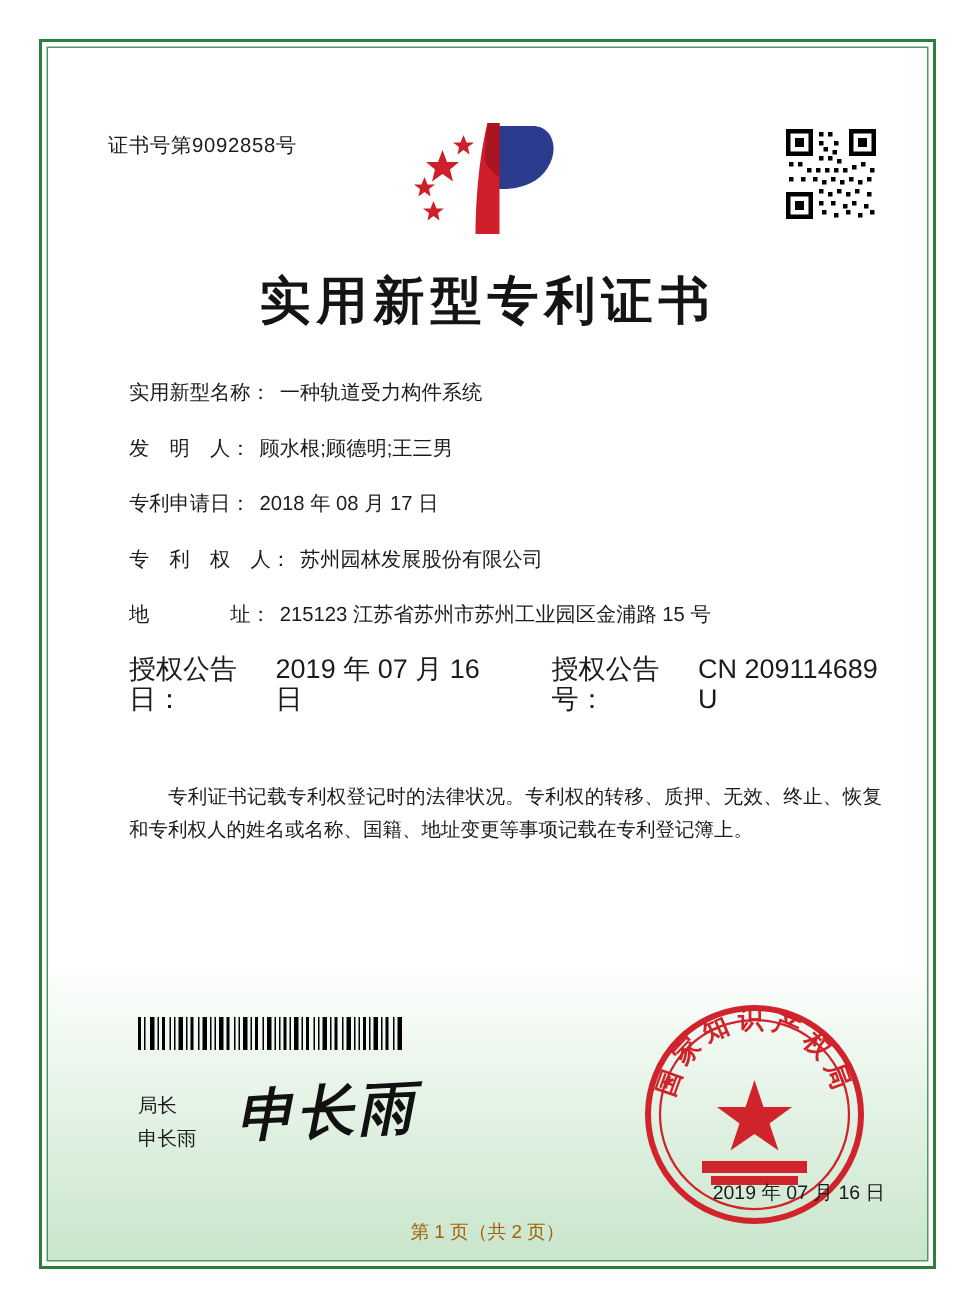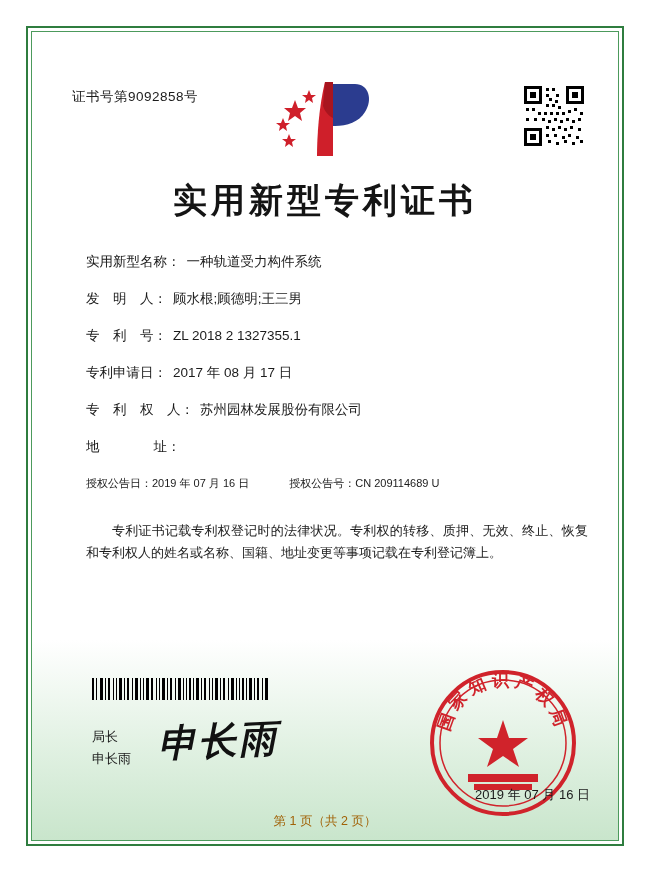--- a/index.html
+++ b/index.html
@@ -122,21 +122,21 @@
   }
   .field .val {
     color: #1b1b1b;
     margin-left: 6px;
   }
   .field.tight { margin-bottom: 16px; }
 
   .field-row2 {
     display: flex;
     align-items: baseline;
-    font-size: 11px;
+    font-size: 18px;
     line-height: 20px;
     margin-bottom: 26px;
   }
   .field-row2 .seg2 {
     margin-left: 40px;
     display: flex;
     align-items: center;
   }
 
   .paragraphs {
@@ -312,37 +312,34 @@
     <div class="field">
       <span class="lbl">实用新型名称：</span>
       <span class="val">一种轨道受力构件系统</span>
     </div>
 
     <div class="field">
       <span class="lbl">发　明　人：</span>
       <span class="val">顾水根;顾德明;王三男</span>
     </div>
 
-    <div class="field">
-      <span class="lbl">专　利　号：</span>
-      <span class="val">ZL 2018 2 1327355.1</span>
-    </div>
 
     <div class="field">
       <span class="lbl">专利申请日：</span>
-      <span class="val">2017 年 08 月 17 日</span>
+      <span class="val">2018 年 08 月 17 日</span>
     </div>
 
     <div class="field">
       <span class="lbl">专　利　权　人：</span>
       <span class="val">苏州园林发展股份有限公司</span>
     </div>
 
     <div class="field tight">
       <span class="lbl">地　　　　址：</span>
+      <span class="val">215123  江苏省苏州市苏州工业园区金浦路 15 号</span>
     </div>
 
     <div class="field-row2">
       <span class="lbl">授权公告日：</span>
       <span class="val">2019 年 07 月 16 日</span>
       <span class="seg2">
         <span class="lbl">授权公告号：</span>
         <span class="val">CN 209114689 U</span>
       </span>
     </div>

